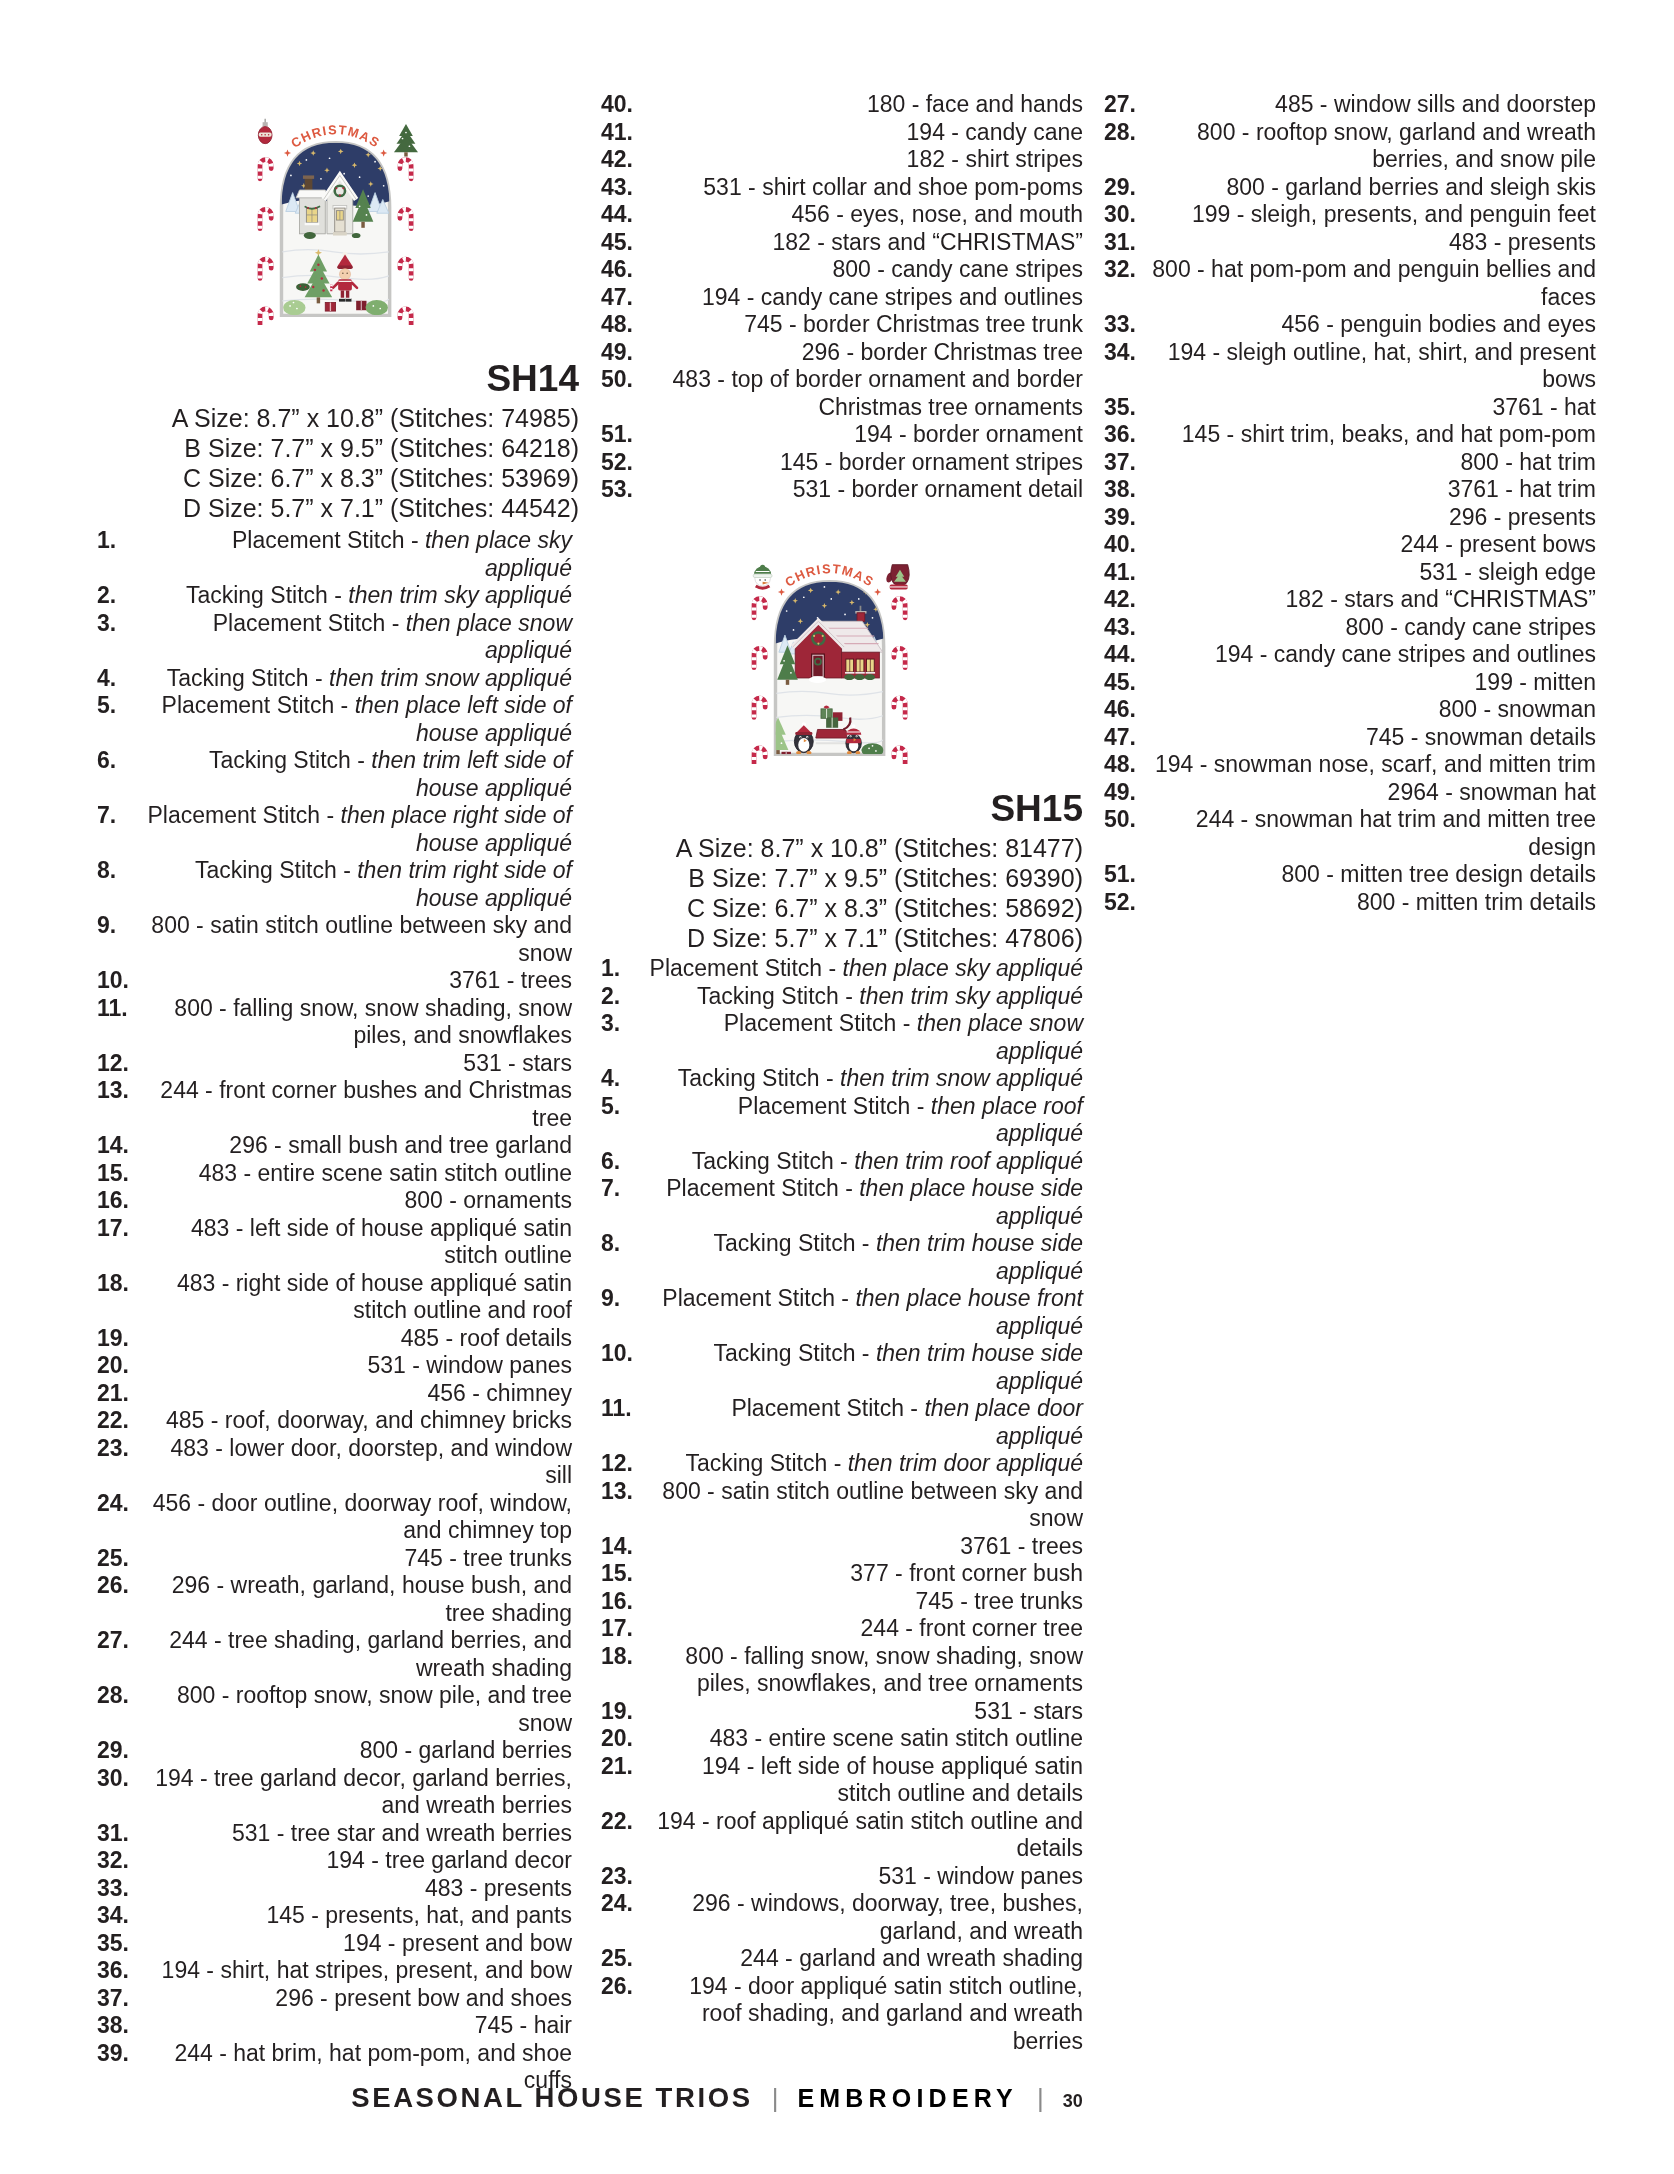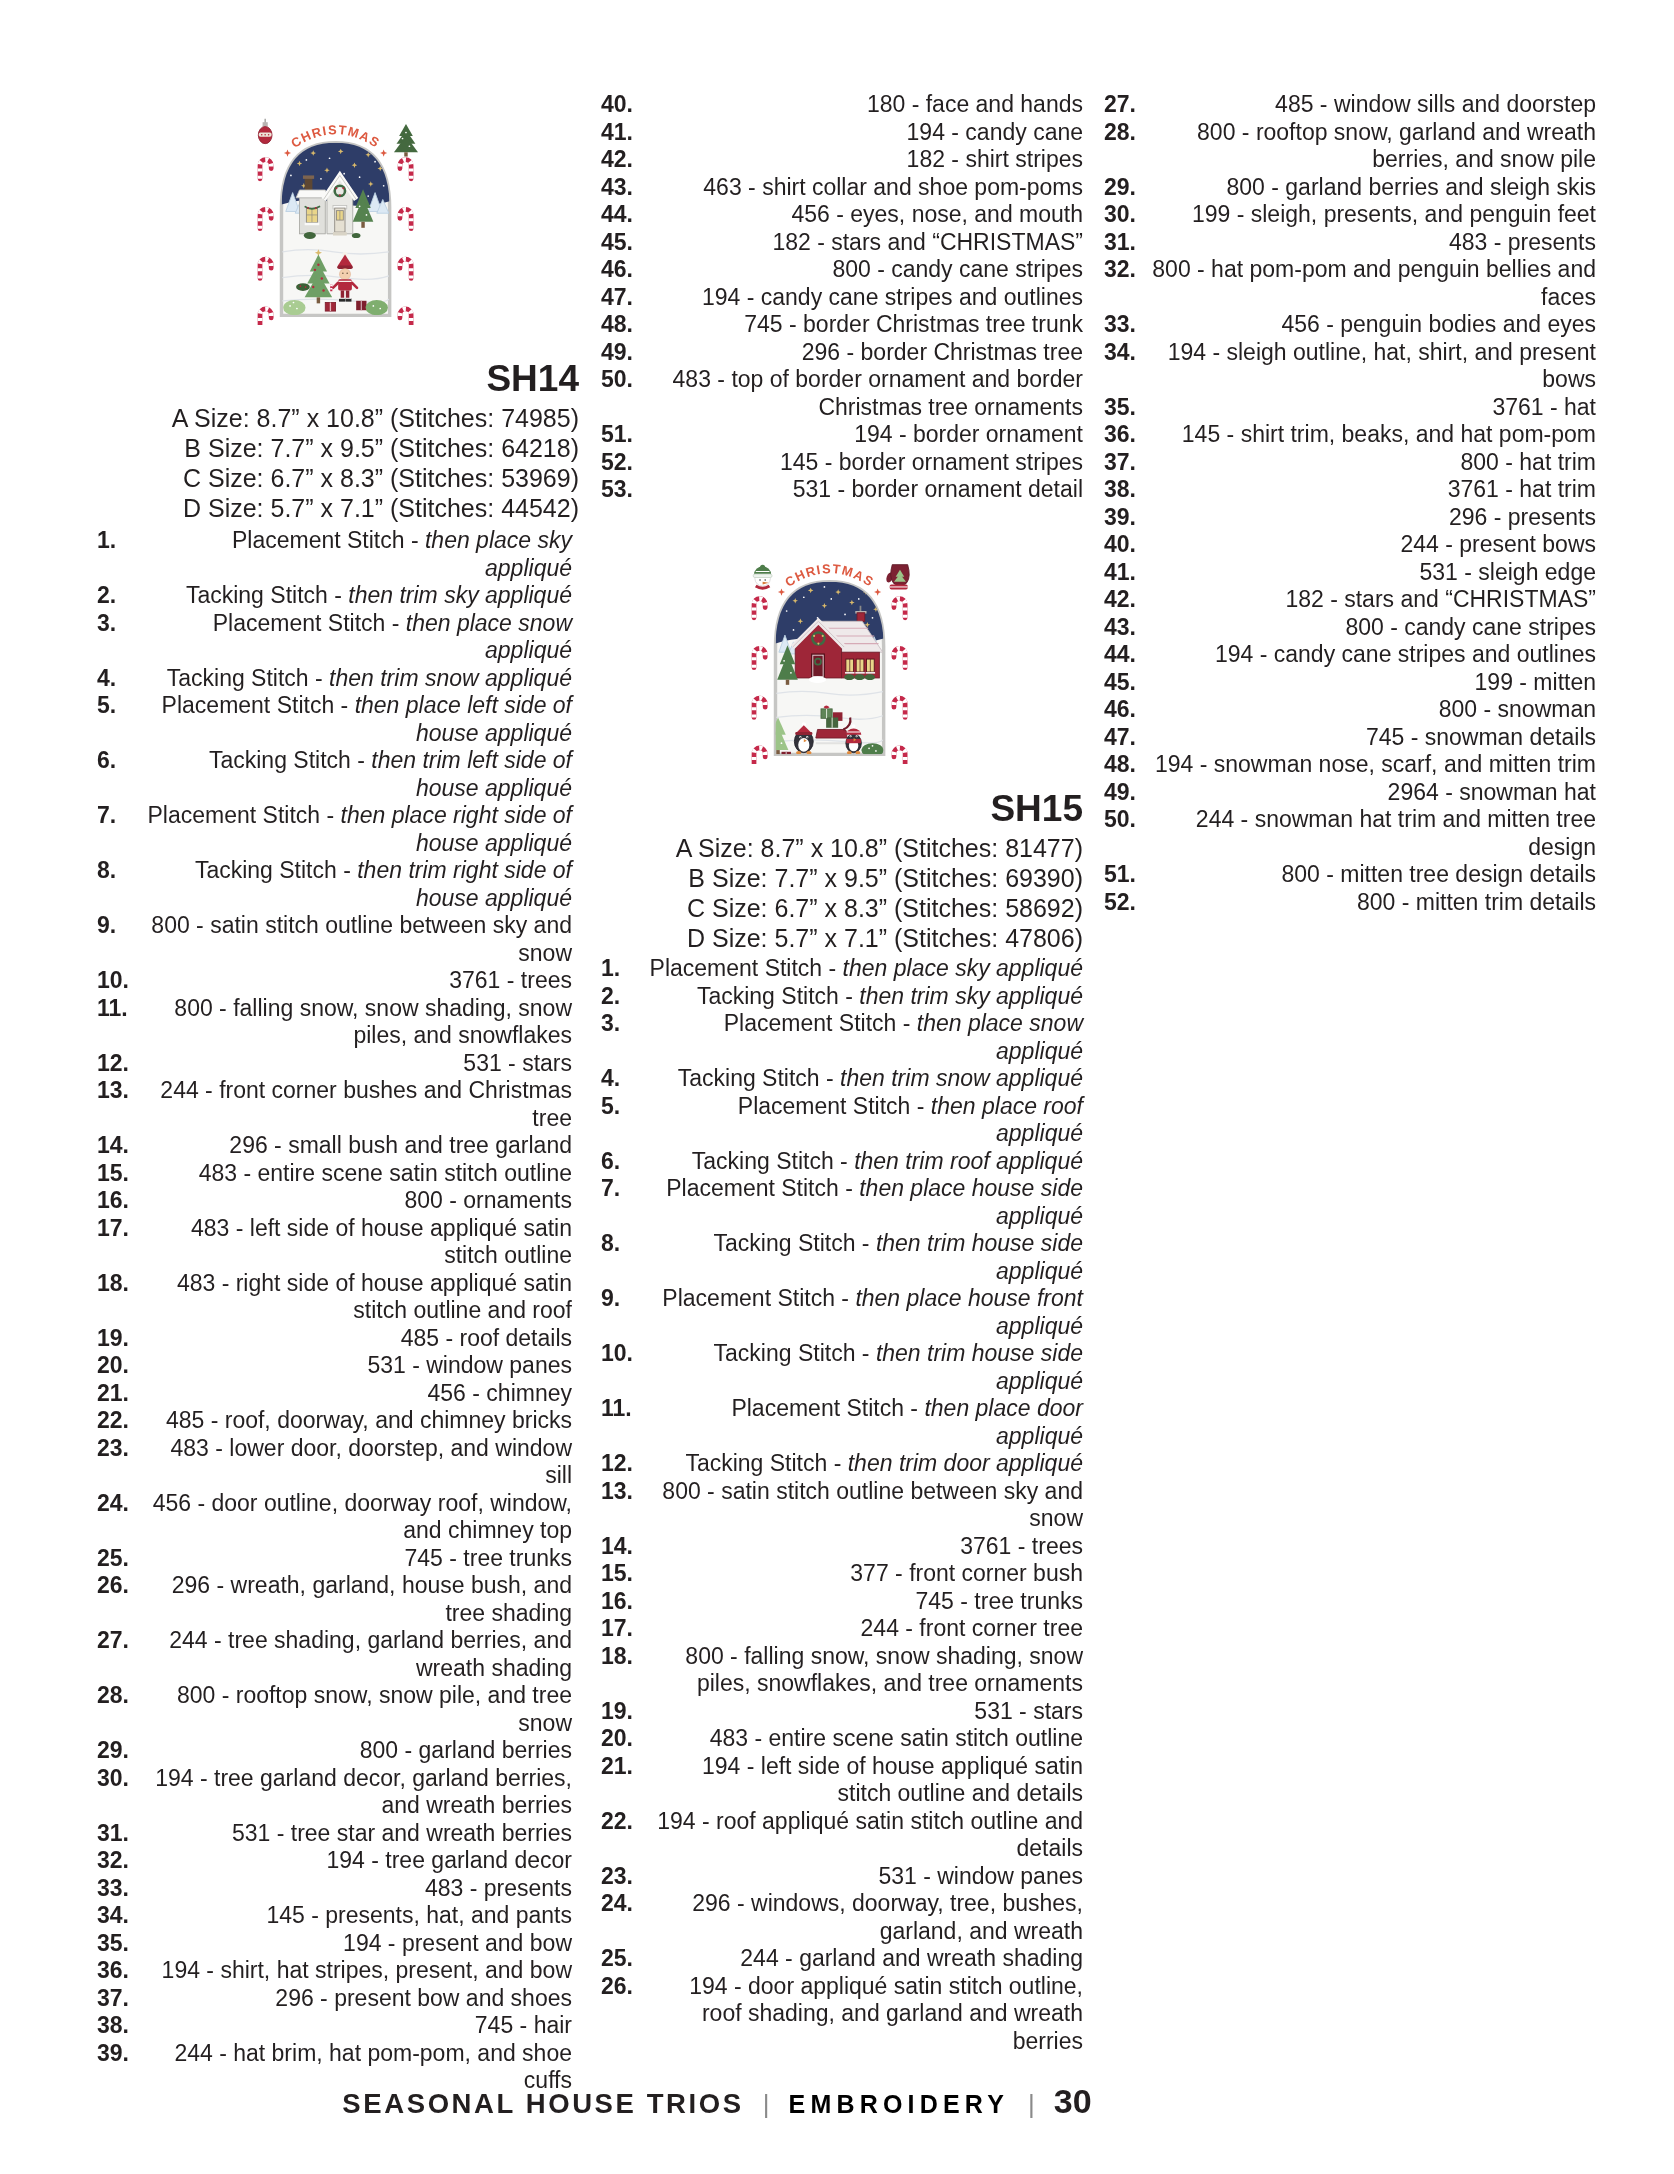--- a/index.html
+++ b/index.html
@@ -14,21 +14,21 @@
   .size-line{font-size:25px;line-height:30px;}
   
   .step{position:relative;padding-left:47px;font-size:23px;line-height:27.5px;}
   .step .num{position:absolute;left:0;top:0;font-weight:700;}
   .step em{font-style:italic;}
   
   #footer{left:0;top:2082px;width:1434px;display:flex;justify-content:center;align-items:baseline;gap:19px;}
   .footer-title{font-size:27.5px;font-weight:700;letter-spacing:2.6px;}
   .footer-sep{font-size:26px;color:#8a8a8a;font-weight:400;}
   .footer-section{font-size:25px;font-weight:700;letter-spacing:5.2px;color:#000000;}
-  .footer-page{font-size:34px;font-weight:700;}
+  .footer-page{font-size:18px;font-weight:700;}
   svg{display:block;}
 </style>
 </head>
 <body>
 
 <div class="abs" style="left:248px;top:110px;width:176px;height:215px;">
 <svg width="176" height="215" viewBox="0 0 205 250">
   <defs>
     <path id="tarc14" d="M52,46 Q102,10 152,46" fill="none"></path>
     <clipPath id="clip14">
@@ -271,21 +271,21 @@
     <div class="step"><span class="num">36.</span><span class="txt">194 - shirt, hat stripes, present, and bow</span></div>
     <div class="step"><span class="num">37.</span><span class="txt">296 - present bow and shoes</span></div>
     <div class="step"><span class="num">38.</span><span class="txt">745 - hair</span></div>
     <div class="step"><span class="num">39.</span><span class="txt">244 - hat brim, hat pom-pom, and shoe cuffs</span></div>
   </div>
 
 <div class="abs" style="left:601px;top:91px;width:482px;">
     <div class="step"><span class="num">40.</span><span class="txt">180 - face and hands</span></div>
     <div class="step"><span class="num">41.</span><span class="txt">194 - candy cane</span></div>
     <div class="step"><span class="num">42.</span><span class="txt">182 - shirt stripes</span></div>
-    <div class="step"><span class="num">43.</span><span class="txt">463 - shirt collar and shoe pom-poms</span></div>
+    <div class="step"><span class="num">43.</span><span class="txt">531 - shirt collar and shoe pom-poms</span></div>
     <div class="step"><span class="num">44.</span><span class="txt">456 - eyes, nose, and mouth</span></div>
     <div class="step"><span class="num">45.</span><span class="txt">182 - stars and “CHRISTMAS”</span></div>
     <div class="step"><span class="num">46.</span><span class="txt">800 - candy cane stripes</span></div>
     <div class="step"><span class="num">47.</span><span class="txt">194 - candy cane stripes and outlines</span></div>
     <div class="step"><span class="num">48.</span><span class="txt">745 - border Christmas tree trunk</span></div>
     <div class="step"><span class="num">49.</span><span class="txt">296 - border Christmas tree</span></div>
     <div class="step"><span class="num">50.</span><span class="txt">483 - top of border ornament and border Christmas tree ornaments</span></div>
     <div class="step"><span class="num">51.</span><span class="txt">194 - border ornament</span></div>
     <div class="step"><span class="num">52.</span><span class="txt">145 - border ornament stripes</span></div>
     <div class="step"><span class="num">53.</span><span class="txt">531 - border ornament detail</span></div>

